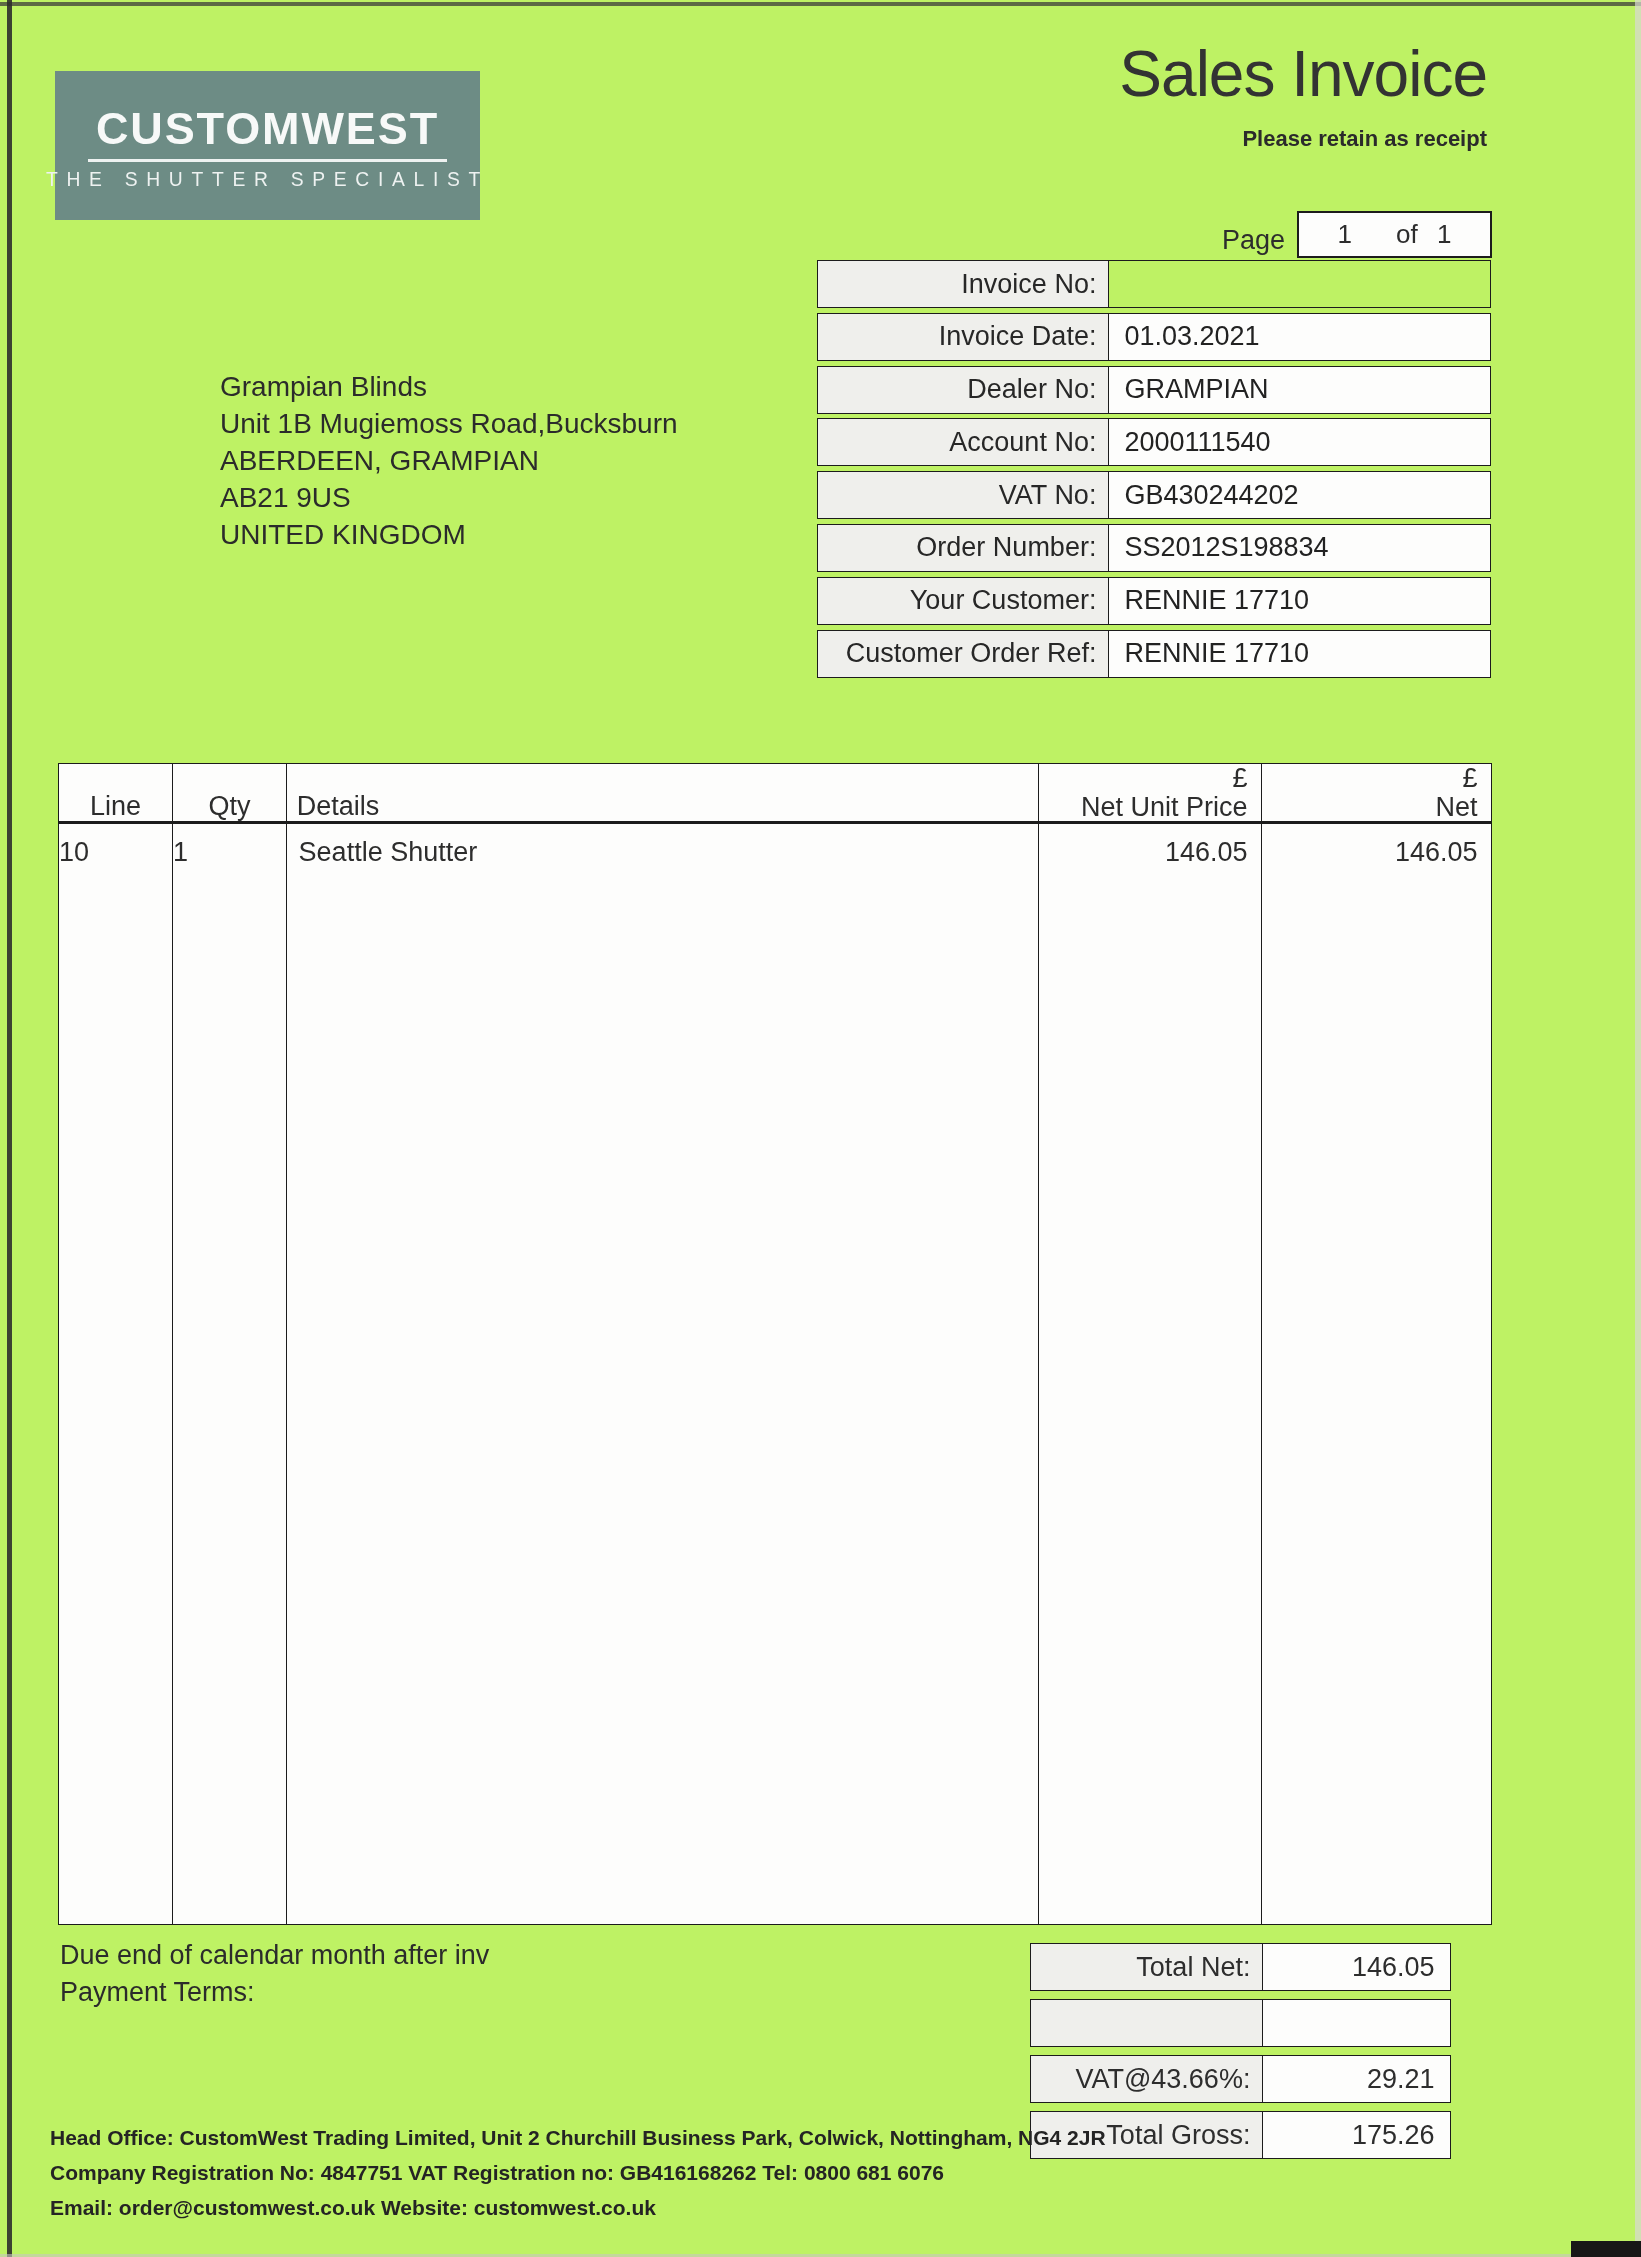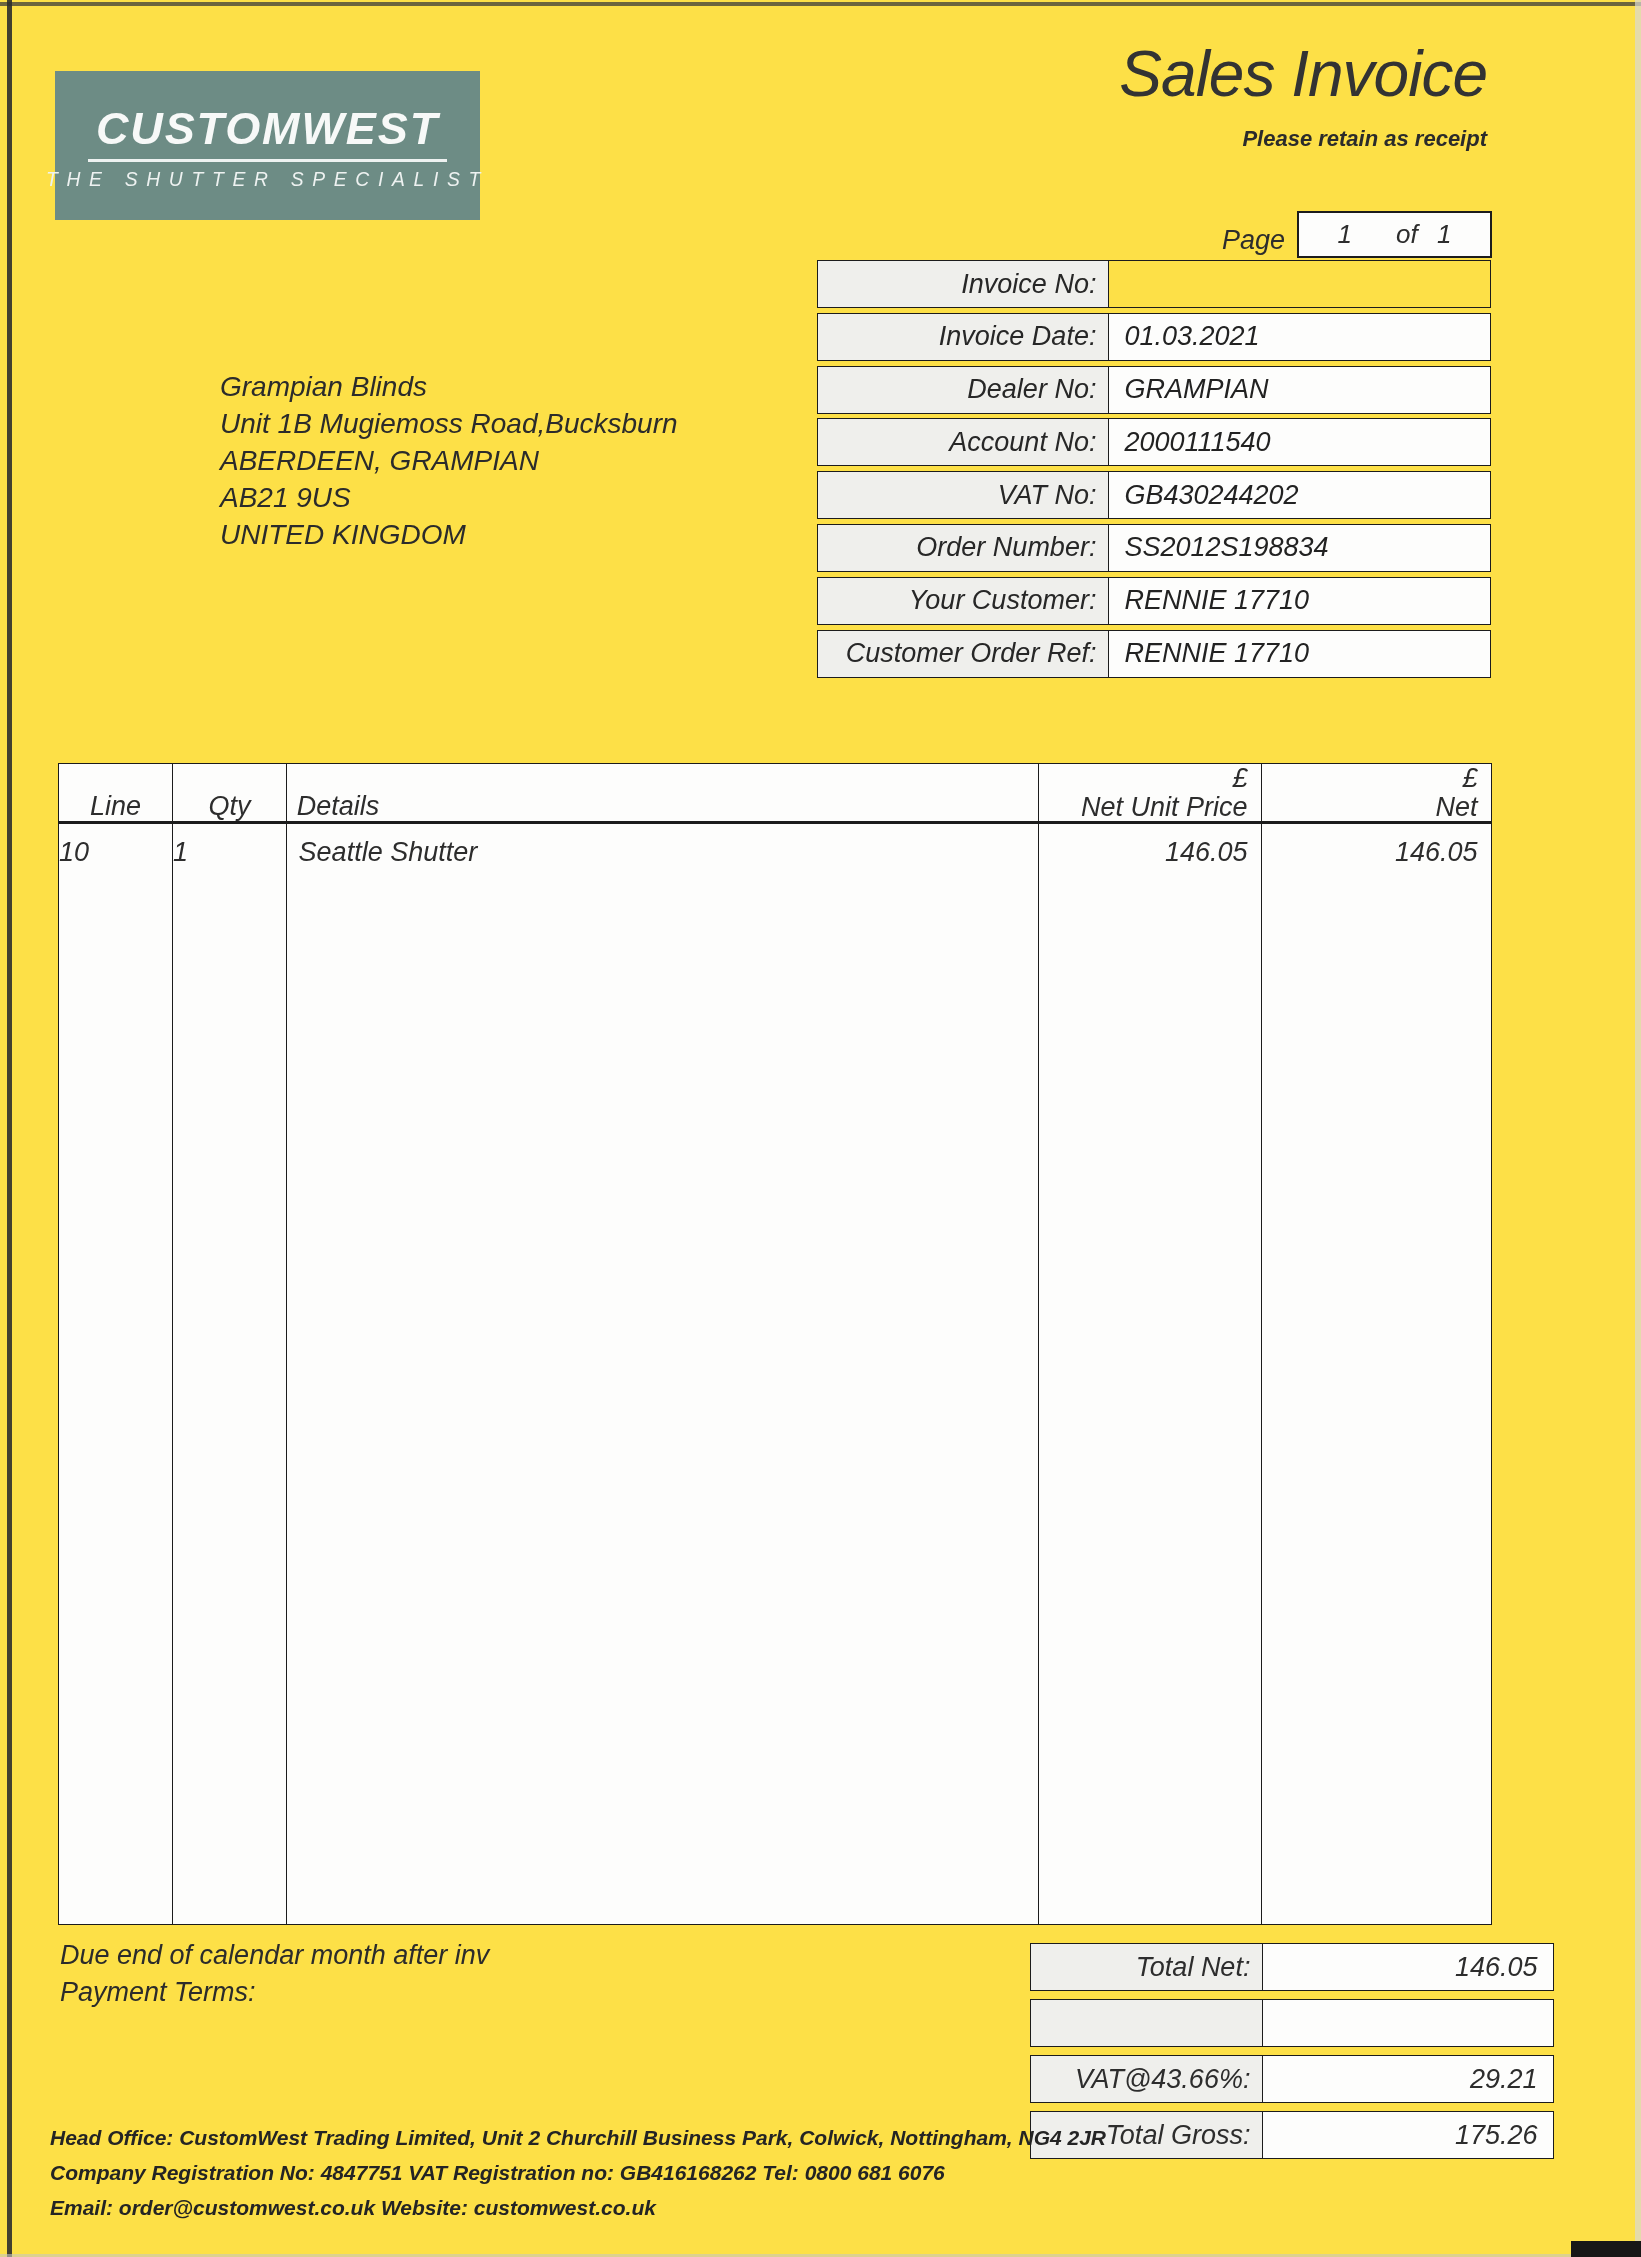--- a/index.html
+++ b/index.html
@@ -4,24 +4,23 @@
 <style>
   * { margin: 0; padding: 0; box-sizing: border-box; }
   html, body { width: 1641px; height: 2257px; }
   body {
     font-family: "Liberation Sans", "DejaVu Sans", sans-serif;
     background: #e9e9e6;
   }
   .page {
     position: relative;
     width: 1641px; height: 2257px;
-    background: #fde047;
+    background: #bef264;
     overflow: hidden;
     color: #2d2d2d;
-    font-style: italic;
   }
 
   
   .scan-left  { position:absolute; left:6.8px; top:0; width:4.8px; height:100%; background:#2e2e2c; opacity:.9; }
   .scan-top   { position:absolute; left:0; top:1.9px; width:100%; height:3.9px; background:#3c3c3a; opacity:.75; }
   .scan-right { position:absolute; right:0; top:0; width:5.8px; height:100%; background:#d8d8d4; opacity:.7; }
   .scan-bottom{ position:absolute; left:0; bottom:0; width:100%; height:2.9px; background:#c6c6c2; opacity:.6; }
   .scan-blob  { position:absolute; right:0; bottom:0; width:70px; height:16.4px; background:#171717; }
 
   
@@ -114,21 +113,21 @@
   .ib-right  { text-align:right; padding-right:13.5px; }
 
   
   .payment-terms {
     position:absolute; left:60px; top:1937px;
     font-size:27px; line-height:37px; color:#2b2b2b;
   }
 
   
   .totals-table {
-    position:absolute; left:1030px; top:1943px; width:524px;
+    position:absolute; left:1030px; top:1943px; width:421px;
     display:flex; flex-direction:column; gap:8px;
   }
   .totals-row {
     display:grid; grid-template-columns:232px 1fr;
     height:48px; border:1.9px solid #1c1c1c;
   }
   .totals-label {
     background:#efefec; border-right:1.9px solid #1c1c1c;
     display:flex; align-items:center; justify-content:flex-end;
     padding-right:11.6px; font-size:27px;

